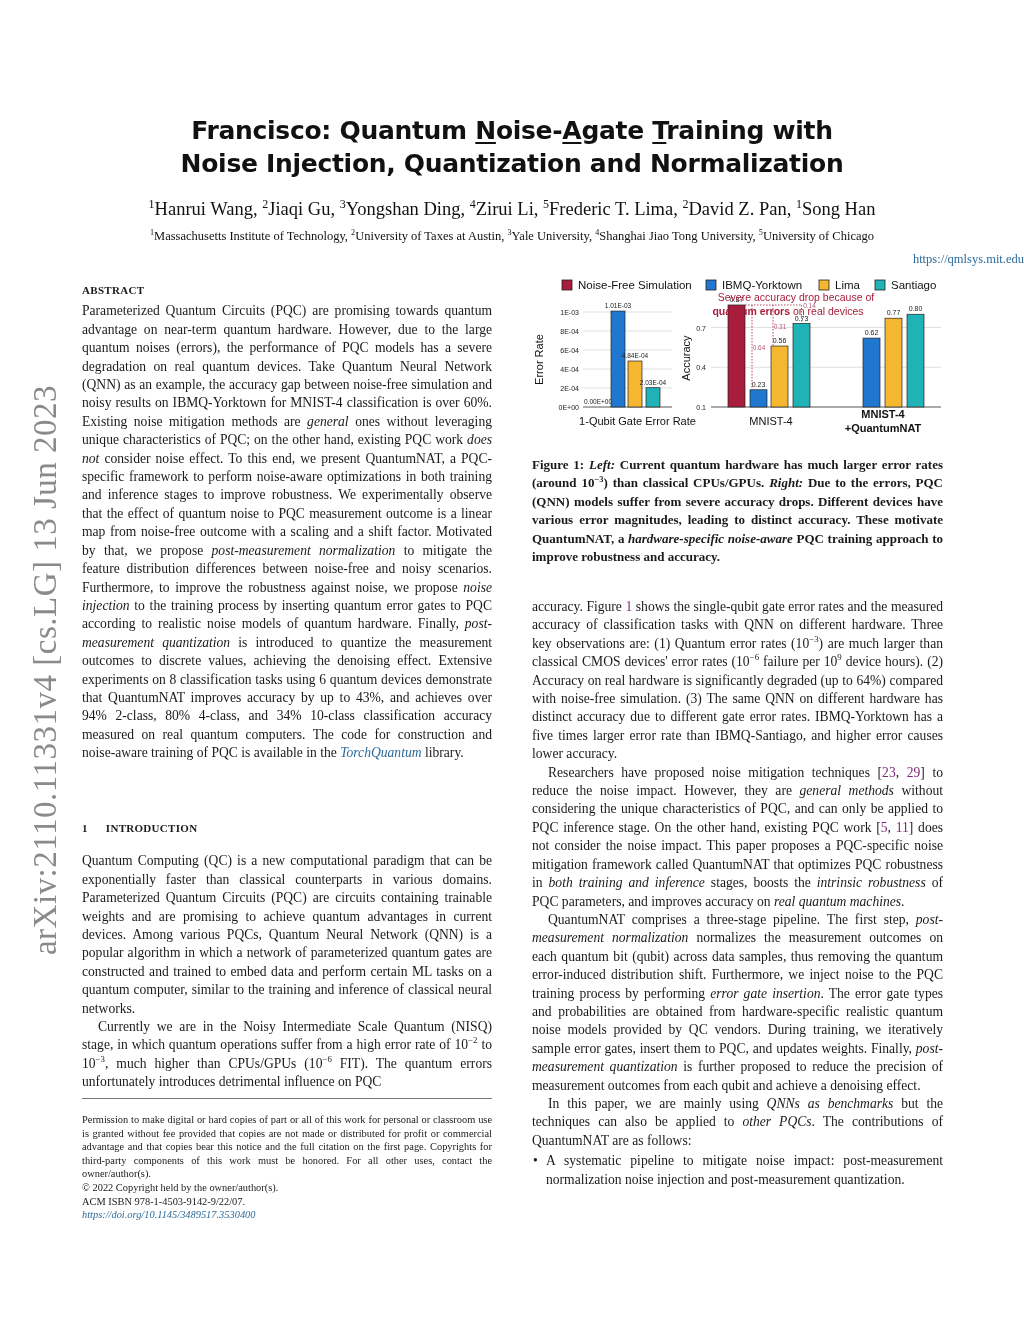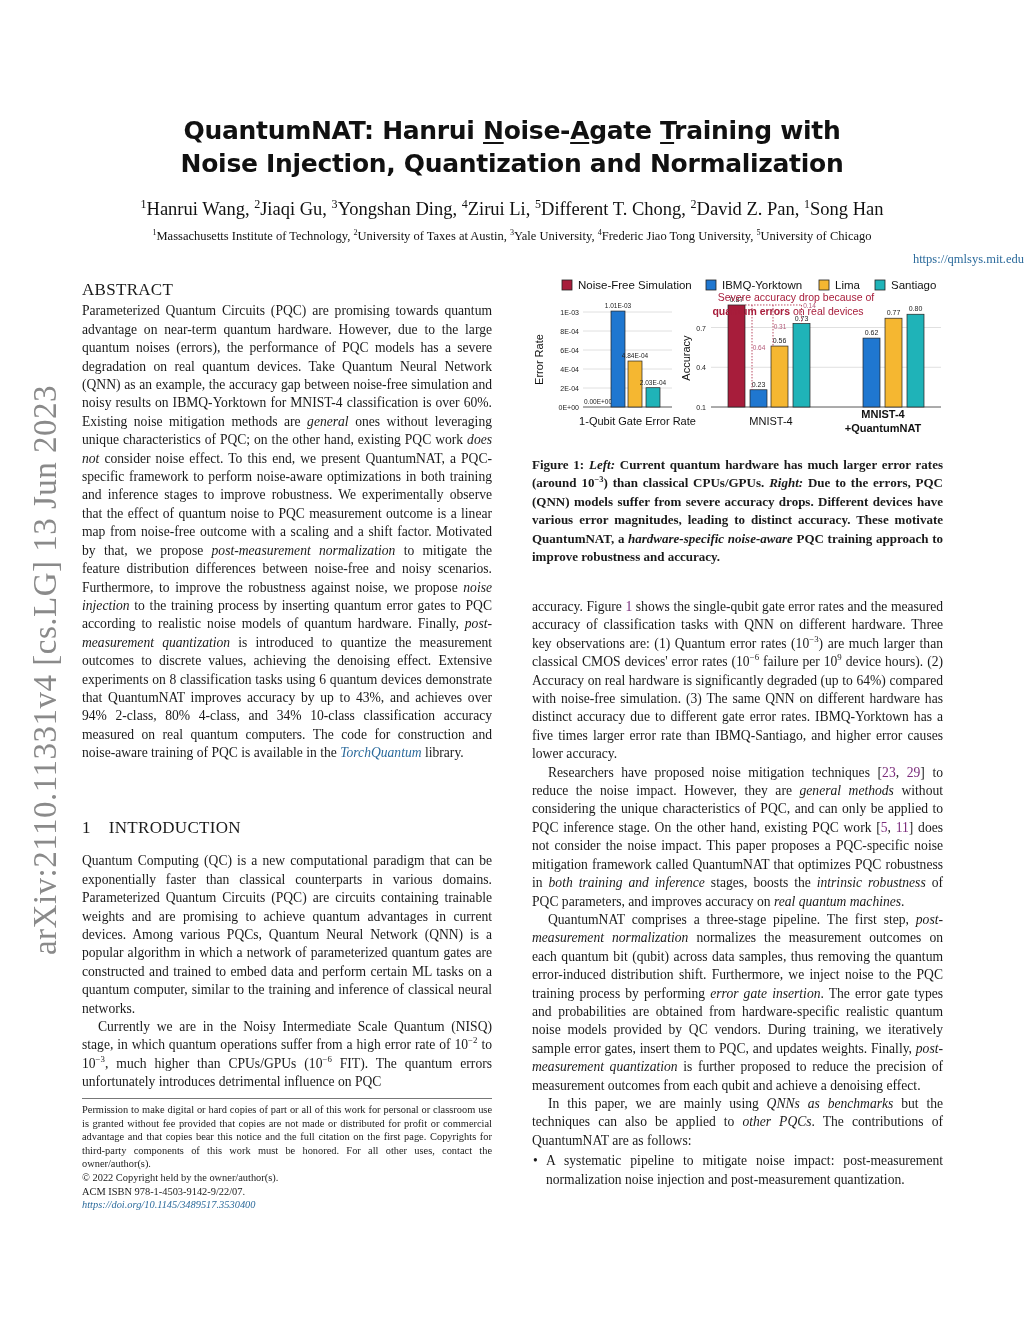--- a/index.html
+++ b/index.html
@@ -8,51 +8,51 @@
   .arxiv span { position: absolute; left: 50%; top: 50%; transform: translate(-50%,-50%) rotate(-90deg); white-space: nowrap; font-family: "Liberation Serif", serif; font-size: 33px; color: #8a8a8a; letter-spacing: 0.5px; }
   .title { position: absolute; left: 0; width: 1024px; top: 114px; text-align: center; font-family: "DejaVu Sans", sans-serif; font-weight: bold; font-size: 25px; line-height: 33px; color: #111; letter-spacing: -0.3px; }
   .title u { text-decoration: underline; text-underline-offset: 3px; }
   .authors { position: absolute; left: 0; width: 1024px; top: 199px; text-align: center; font-size: 18.5px; color: #111; }
   .affil { position: absolute; left: 0; width: 1024px; top: 229px; text-align: center; font-size: 12.5px; color: #111; }
   .url { position: absolute; left: 0; width: 1024px; top: 252px; text-align: right; font-size: 12.5px; color: #2b6a9b; }
   sup { font-size: 0.65em; line-height: 0; }
   .col { position: absolute; font-size: 13.6px; line-height: 18.4px; text-align: justify; }
   .left { left: 82px; width: 410px; }
   .right { left: 532px; width: 411px; }
-  h2 { font-size: 17px; font-weight: normal; margin: 0; letter-spacing: 0.3px; }
+  h2 { font-size: 11px; font-weight: bold; margin: 0; letter-spacing: 0.3px; }
   p { margin: 0; }
   .ind { text-indent: 16px; }
   .link { color: #2b6a9b; font-style: italic; }
   .ref { color: #7a2a7a; }
-  .footnote { position: absolute; left: 82px; width: 410px; top: 1098px; font-size: 10.4px; line-height: 13.6px; text-align: left; border-top: 1px solid #777; padding-top: 4px; }
+  .footnote { position: absolute; left: 82px; width: 410px; top: 1098px; font-size: 10.4px; line-height: 13.6px; text-align: left; border-top: 1px solid #777; padding-top: 14px; }
   .caption { position: absolute; left: 532px; width: 411px; top: 456px; font-weight: bold; font-size: 13px; line-height: 18.4px; text-align: justify; }
   .chart { position: absolute; left: 526px; top: 275px; width: 420px; height: 170px; }
   .chart svg text { font-family: "Liberation Sans", sans-serif; }
   ul.contrib { margin: 2px 0 0 0; padding-left: 14px; }
   ul.contrib li { list-style: none; position: relative; }
   ul.contrib li::before { content: "\2022"; position: absolute; left: -13px; }
 </style>
 </head>
 <body>
 
 <div class="arxiv">
     <span>arXiv:2110.11331v4  [cs.LG]  13 Jun 2023</span>
   </div>
 
 <div class="title">
-  <div><span>QuantumNAT: Hanrui </span><u>N</u><span>oise-</span><u>A</u><span>gate </span><u>T</u><span>raining with</span></div>
+  <div><span>Francisco: Quantum </span><u>N</u><span>oise-</span><u>A</u><span>gate </span><u>T</u><span>raining with</span></div>
   <div>Noise Injection, Quantization and Normalization</div>
 </div>
 
 <div class="authors">
-  <span><sup>1</sup><span>Hanrui Wang, </span></span><span><sup>2</sup><span>Jiaqi Gu, </span></span><span><sup>3</sup><span>Yongshan Ding, </span></span><span><sup>4</sup><span>Zirui Li, </span></span><span><sup>5</sup><span>Different T. Chong, </span></span><span><sup>2</sup><span>David Z. Pan, </span></span><span><sup>1</sup><span>Song Han</span></span>
+  <span><sup>1</sup><span>Hanrui Wang, </span></span><span><sup>2</sup><span>Jiaqi Gu, </span></span><span><sup>3</sup><span>Yongshan Ding, </span></span><span><sup>4</sup><span>Zirui Li, </span></span><span><sup>5</sup><span>Frederic T. Lima, </span></span><span><sup>2</sup><span>David Z. Pan, </span></span><span><sup>1</sup><span>Song Han</span></span>
 </div>
 
 <div class="affil">
-  <span><sup>1</sup><span>Massachusetts Institute of Technology, </span></span><span><sup>2</sup><span>University of Taxes at Austin, </span></span><span><sup>3</sup><span>Yale University, </span></span><span><sup>4</sup><span>Frederic Jiao Tong University, </span></span><span><sup>5</sup><span>University of Chicago</span></span>
+  <span><sup>1</sup><span>Massachusetts Institute of Technology, </span></span><span><sup>2</sup><span>University of Taxes at Austin, </span></span><span><sup>3</sup><span>Yale University, </span></span><span><sup>4</sup><span>Shanghai Jiao Tong University, </span></span><span><sup>5</sup><span>University of Chicago</span></span>
 </div>
 
 <div class="url">https://qmlsys.mit.edu</div>
 
 <div class="col left" style="top:281px;">
   <h2 style="margin-bottom:3px;">ABSTRACT</h2>
   <p><span>Parameterized Quantum Circuits (PQC) are promising towards quantum advantage on near-term quantum hardware. However, due to the large quantum noises (errors), the performance of PQC models has a severe degradation on real quantum devices. Take Quantum Neural Network (QNN) as an example, the accuracy gap between noise-free simulation and noisy results on IBMQ-Yorktown for MNIST-4 classification is over 60%. Existing noise mitigation methods are </span><i>general</i><span> ones without leveraging unique characteristics of PQC; on the other hand, existing PQC work </span><i>does not</i><span> consider noise effect. To this end, we present QuantumNAT, a PQC-specific framework to perform noise-aware optimizations in both training and inference stages to improve robustness. We experimentally observe that the effect of quantum noise to PQC measurement outcome is a linear map from noise-free outcome with a scaling and a shift factor. Motivated by that, we propose </span><i>post-measurement normalization</i><span> to mitigate the feature distribution differences between noise-free and noisy scenarios. Furthermore, to improve the robustness against noise, we propose </span><i>noise injection</i><span> to the training process by inserting quantum error gates to PQC according to realistic noise models of quantum hardware. Finally, </span><i>post-measurement quantization</i><span> is introduced to quantize the measurement outcomes to discrete values, achieving the denoising effect. Extensive experiments on 8 classification tasks using 6 quantum devices demonstrate that QuantumNAT improves accuracy by up to 43%, and achieves over 94% 2-class, 80% 4-class, and 34% 10-class classification accuracy measured on real quantum computers. The code for construction and noise-aware training of PQC is available in the </span><span class="link">TorchQuantum</span><span> library.</span></p>
 </div>
 
 <div class="col left" style="top:819px;">

